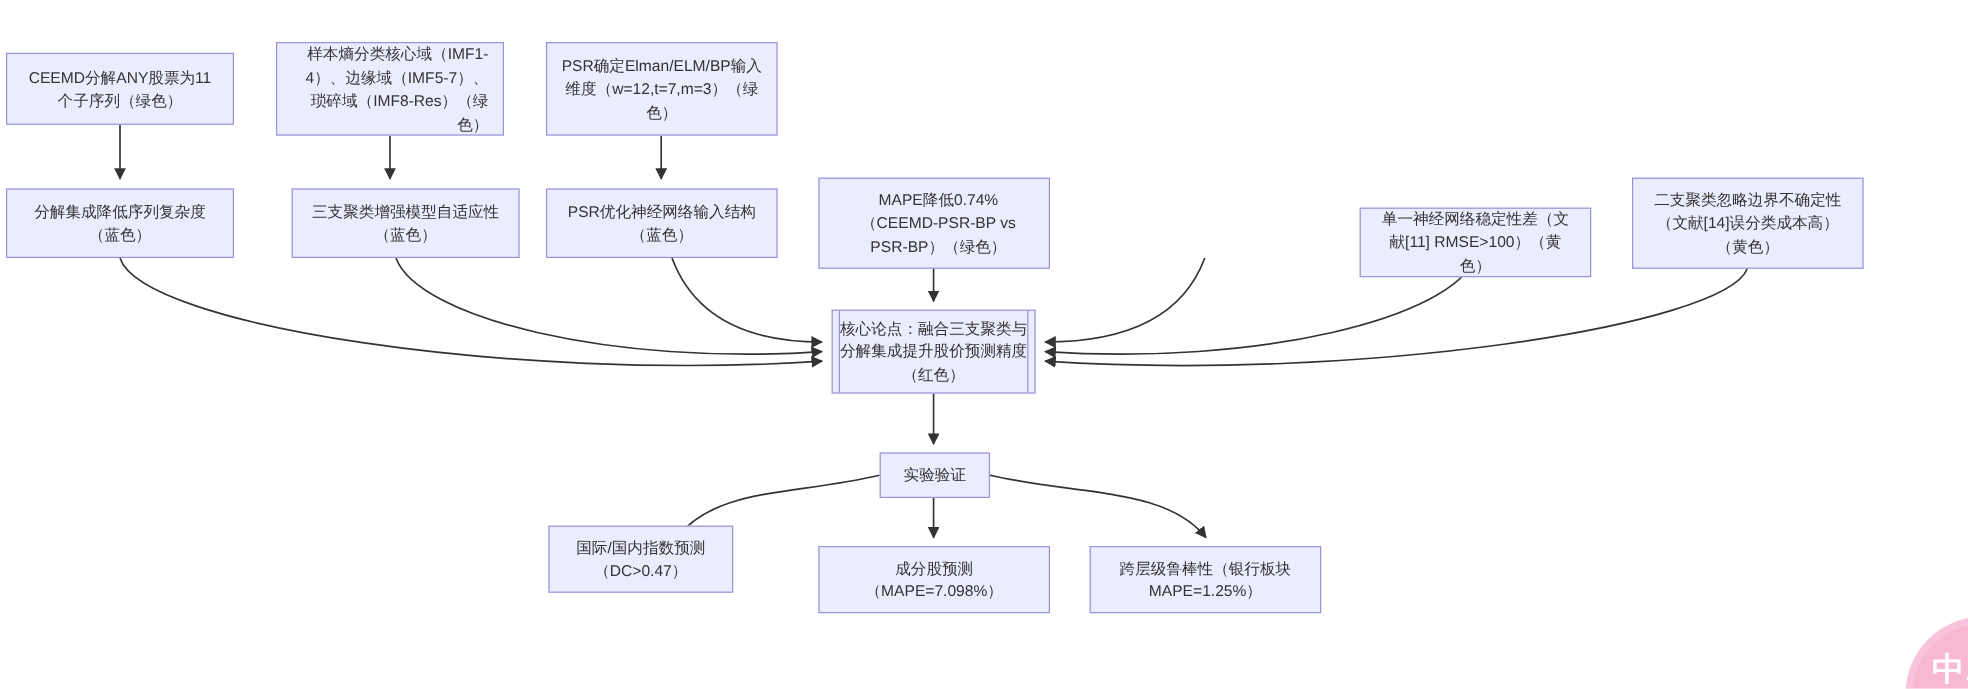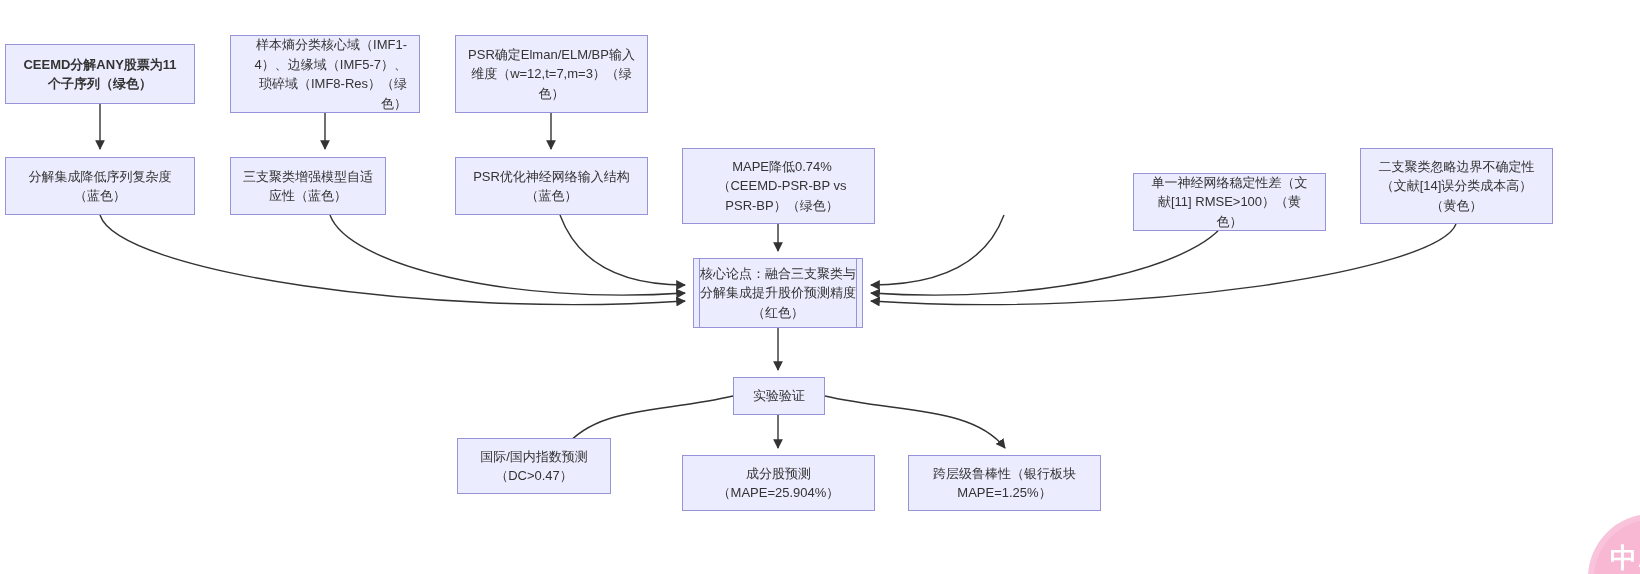--- a/index.html
+++ b/index.html
@@ -109,46 +109,46 @@
     <path d="M1229 215 C1210 265, 1048 305, 871 293" marker-end="url(#arrow)"></path>
     <path d="M1456 224 C1438 272, 1128 318, 871 301" marker-end="url(#arrow)"></path>
 
     <path d="M778 328 V370" marker-end="url(#arrow)"></path>
 
     <path d="M733 396 C660 413, 597 406, 564 448" marker-end="url(#arrow)"></path>
     <path d="M778 415 V448" marker-end="url(#arrow)"></path>
     <path d="M825 396 C898 413, 972 406, 1005 448" marker-end="url(#arrow)"></path>
   </svg>
 
-  <div class="node" style="left:5px; top:44px; width:190px; height:60px;font-weight:bold;">CEEMD分解ANY股票为11个子序列（绿色）</div>
+  <div class="node" style="left:5px; top:44px; width:190px; height:60px;">CEEMD分解ANY股票为11个子序列（绿色）</div>
 
   <div class="node" style="left:230px; top:35px; width:190px; height:78px;text-align:right;">样本熵分类核心域（IMF1-4）、边缘域（IMF5-7）、琐碎域（IMF8-Res）（绿色）</div>
 
   <div class="node" style="left:455px; top:35px; width:193px; height:78px;">PSR确定Elman/ELM/BP输入维度（w=12,t=7,m=3）（绿色）</div>
 
   <div class="node" style="left:5px; top:157px; width:190px; height:58px;">分解集成降低序列复杂度（蓝色）</div>
 
-  <div class="node" style="left:230px; top:157px; width:156px; height:58px;">三支聚类增强模型自适应性（蓝色）</div>
+  <div class="node" style="left:243px; top:157px; width:190px; height:58px;">三支聚类增强模型自适应性（蓝色）</div>
 
   <div class="node" style="left:455px; top:157px; width:193px; height:58px;">PSR优化神经网络输入结构（蓝色）</div>
 
   <div class="node" style="left:682px; top:148px; width:193px; height:76px;padding-left:19px;">MAPE降低0.74%（CEEMD-PSR-BP vs PSR-BP）（绿色）</div>
 
 
   <div class="node" style="left:1133px; top:157px; width:193px; height:58px;margin-top:16px;">单一神经网络稳定性差（文献[11] RMSE&gt;100）（黄色）</div>
 
   <div class="node" style="left:1360px; top:148px; width:193px; height:76px;">二支聚类忽略边界不确定性（文献[14]误分类成本高）（黄色）</div>
 
   <div class="node node-core" style="left:693px; top:258px; width:170px; height:70px;">核心论点：融合三支聚类与分解集成提升股价预测精度（红色）</div>
 
   <div class="node" style="left:733px; top:377px; width:92px; height:38px;">实验验证</div>
 
   <div class="node" style="left:457px; top:438px; width:154px; height:56px;">国际/国内指数预测（DC&gt;0.47）</div>
 
-  <div class="node" style="left:682px; top:455px; width:193px; height:56px;">成分股预测（MAPE=25.904%）</div>
+  <div class="node" style="left:682px; top:455px; width:193px; height:56px;">成分股预测（MAPE=7.098%）</div>
 
   <div class="node" style="left:908px; top:455px; width:193px; height:56px;">跨层级鲁棒性（银行板块 MAPE=1.25%）</div>
 
   <div class="translate-badge" style="background: rgb(248, 183, 211);">
     <span class="badge-glyph" style="color: rgb(255, 255, 255);">中A</span>
   </div>
 
 </div>
 
 </body></html>

